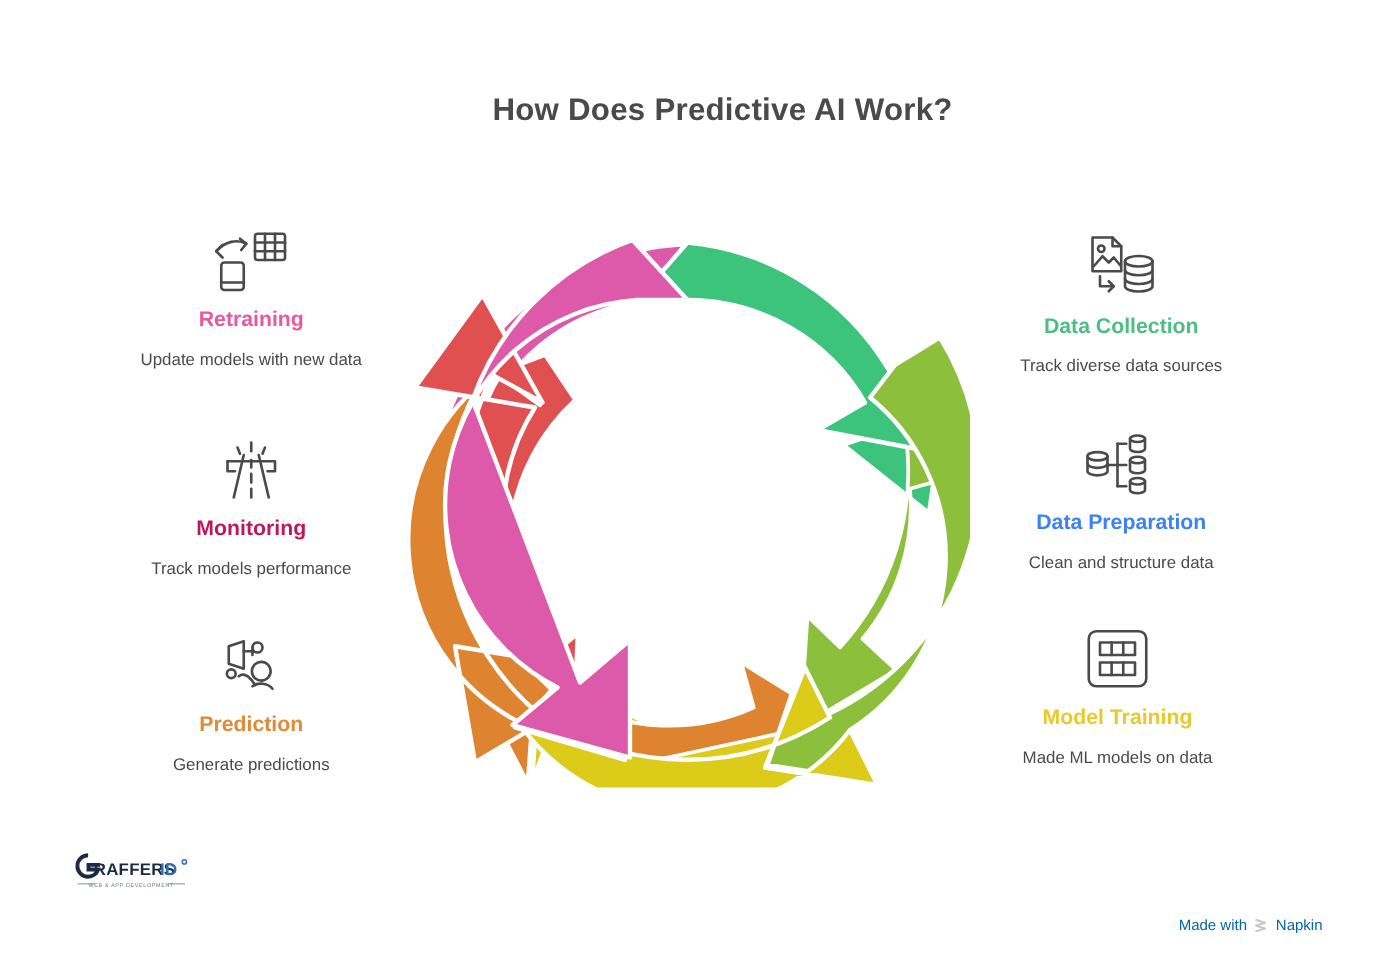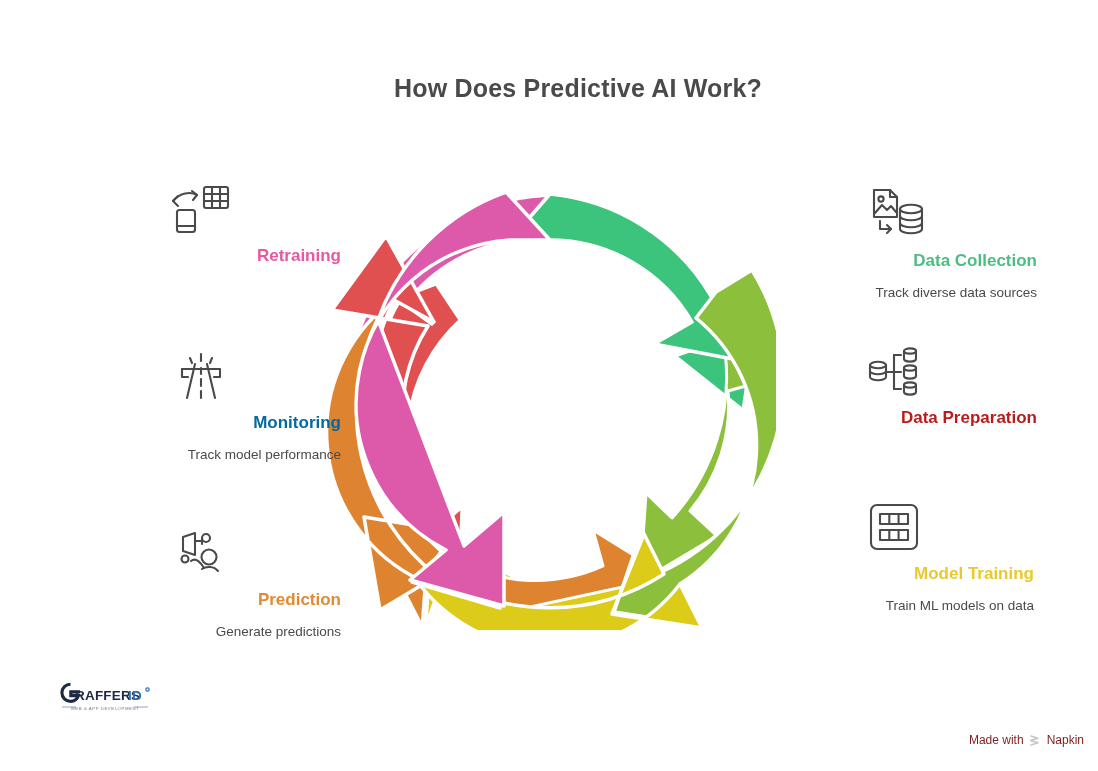--- a/index.html
+++ b/index.html
@@ -27,21 +27,21 @@
     font-weight: bold;
     color: #4a4a4a;
     letter-spacing: 0.2px;
     padding-left: 29px;
   }
 
   
   .step {
     position: absolute;
     width: 280px;
-    text-align: right;
+    text-align: center;
   }
   .step-icon {
     height: 62px;
     display: flex;
     align-items: center;
     justify-content: center;
   }
   .step-icon svg {
     display: block;
   }
@@ -54,21 +54,21 @@
   .step-desc {
     font-size: 13.5px;
     color: #4a4a4a;
     margin-top: 13px;
     line-height: 1.38;
   }
 
   
   #step-retraining { left: 61px;  top: 178px; }
   #step-monitoring { left: 61px;  top: 345px; }
-  #step-prediction { left: 61px;  top: 522px; }
+  #step-prediction { left: 61px;  top: 502px; }
   
   #step-data-collection  { left: 757px; top: 183px; }
   #step-data-preparation { left: 757px; top: 340px; }
   #step-model-training   { left: 754px; top: 496px; }
 
   .step-left .step-desc { width: 280px; }
 
   
   #step-retraining .step-desc { padding: 0 39px; width: 202px; }
 
@@ -87,27 +87,27 @@
     position: absolute;
     left: 56px;
     top: 681px;
     width: 100px;
     height: 32px;
   }
   #brand-logo svg { display: block; }
 
   #napkin-credit {
     position: absolute;
-    right: 14px;
+    right: 40px;
     top: 733px;
     display: flex;
     align-items: center;
     gap: 5px;
     font-size: 12px;
-    color: #7f1d1d;
+    color: #0369a1;
   }
   #napkin-credit svg { display: block; }
 </style>
 </head>
 <body>
 
 <div class="page-title">How Does Predictive AI Work?</div>
 
 <div id="cycle-diagram">
   <svg width="452" height="452" viewBox="0 0 452 452" aria-hidden="true">
@@ -279,39 +279,40 @@
       <rect x="34" y="4" width="24" height="21" rx="2"></rect>
       <line x1="34" y1="11" x2="58" y2="11"></line>
       <line x1="34" y1="18" x2="58" y2="18"></line>
       <line x1="42" y1="4" x2="42" y2="25"></line>
       <line x1="50" y1="4" x2="50" y2="25"></line>
       <rect x="7" y="27" width="18" height="22" rx="2.5"></rect>
       <line x1="7" y1="43" x2="25" y2="43"></line>
     </svg>
   </div>
   <div class="step-title" style="color:#e8589f">Retraining</div>
+  <div class="step-desc">Update models with new data</div>
 </div>
 
 <div class="step step-left" id="step-monitoring">
   <div class="step-icon">
     <svg width="54" height="48" viewBox="0 0 54 48" fill="none" stroke="#4a4a4a" stroke-width="2.1" stroke-linecap="round" stroke-linejoin="round">
       <line x1="27" y1="2" x2="27" y2="9"></line>
       <line x1="16" y1="6" x2="18" y2="11"></line>
       <line x1="38" y1="6" x2="36" y2="11"></line>
       <path d="M8 17 L46 17 L46 25 L40 25"></path>
       <path d="M8 17 L8 25 L14 25"></path>
       <path d="M21 12 L13 46"></path>
       <path d="M33 12 L41 46"></path>
       <line x1="27" y1="16" x2="27" y2="22"></line>
       <line x1="27" y1="27" x2="27" y2="34"></line>
       <line x1="27" y1="39" x2="27" y2="46"></line>
     </svg>
   </div>
-  <div class="step-title" style="color:#0369a1">Monitoring</div>
-  <div class="step-desc">Track model performance</div>
+  <div class="step-title" style="color:#be185d">Monitoring</div>
+  <div class="step-desc">Track models performance</div>
 </div>
 
 <div class="step step-left" id="step-prediction">
   <div class="step-icon">
     <svg width="56" height="48" viewBox="0 0 56 48" fill="none" stroke="#4a4a4a" stroke-width="2.1" stroke-linecap="round" stroke-linejoin="round">
       <path d="M10 8 L22 4 L22 26 L10 22 Z"></path>
       <line x1="22" y1="12" x2="29" y2="12"></line>
       <circle cx="33" cy="9" r="4"></circle>
       <line x1="29" y1="9" x2="29" y2="15"></line>
       <circle cx="12" cy="30" r="3.5"></circle>
@@ -358,37 +359,38 @@
       <line x1="27" y1="43" x2="34" y2="43"></line>
 
       <ellipse cx="43" cy="5" rx="6" ry="2.6"></ellipse>
       <path d="M37 5 L37 13 C 37 14.4, 39.7 15.6, 43 15.6 C 46.3 15.6, 49 14.4, 49 13 L 49 5"></path>
       <ellipse cx="43" cy="22" rx="6" ry="2.6"></ellipse>
       <path d="M37 22 L37 30 C 37 31.4, 39.7 32.6, 43 32.6 C 46.3 32.6, 49 31.4, 49 30 L 49 22"></path>
       <ellipse cx="43" cy="39" rx="6" ry="2.6"></ellipse>
       <path d="M37 39 L37 46 C 37 47.4, 39.7 48.6, 43 48.6 C 46.3 48.6, 49 47.4, 49 46 L 49 39"></path>
     </svg>
   </div>
-  <div class="step-title" style="color:#b91c1c">Data Preparation</div>
+  <div class="step-title" style="color:#3b82f6">Data Preparation</div>
+  <div class="step-desc">Clean and structure data</div>
 </div>
 
 <div class="step step-right" id="step-model-training">
   <div class="step-icon">
     <svg width="52" height="50" viewBox="0 0 52 50" fill="none" stroke="#4a4a4a" stroke-width="2.1" stroke-linecap="round" stroke-linejoin="round">
       <rect x="3" y="3" width="46" height="44" rx="6"></rect>
       <rect x="12" y="12" width="28" height="10"></rect>
       <rect x="12" y="28" width="28" height="10"></rect>
       <line x1="21.3" y1="12" x2="21.3" y2="22"></line>
       <line x1="30.6" y1="12" x2="30.6" y2="22"></line>
       <line x1="21.3" y1="28" x2="21.3" y2="38"></line>
       <line x1="30.6" y1="28" x2="30.6" y2="38"></line>
     </svg>
   </div>
   <div class="step-title" style="color:#e9c92b">Model Training</div>
-  <div class="step-desc">Train ML models on data</div>
+  <div class="step-desc">Made ML models on data</div>
 </div>
 
 <div id="brand-logo">
   <svg width="100" height="32" viewBox="0 0 100 32" aria-hidden="true">
     <g>
       <path d="M14.5 3.2 A 8.6 8.6 0 1 0 14.5 20.4 A 8.6 8.6 0 0 0 22.5 14.6 L 14.8 14.6 L 14.8 10.9 L 24 10.9" fill="none" stroke="#1d2a44" stroke-width="3.1"></path>
     </g>
     <text x="19" y="19" font-family="'Liberation Sans', sans-serif" font-size="13.5" font-weight="bold" fill="#1d2a44" letter-spacing="0.2">RAFFERS</text>
     <text x="72" y="19" font-family="'Liberation Sans', sans-serif" font-size="13.5" font-weight="bold" fill="#2f6fb5" letter-spacing="0.2">ID</text>
     <circle cx="91.5" cy="8.5" r="1.7" fill="none" stroke="#2f6fb5" stroke-width="1.2"></circle>

